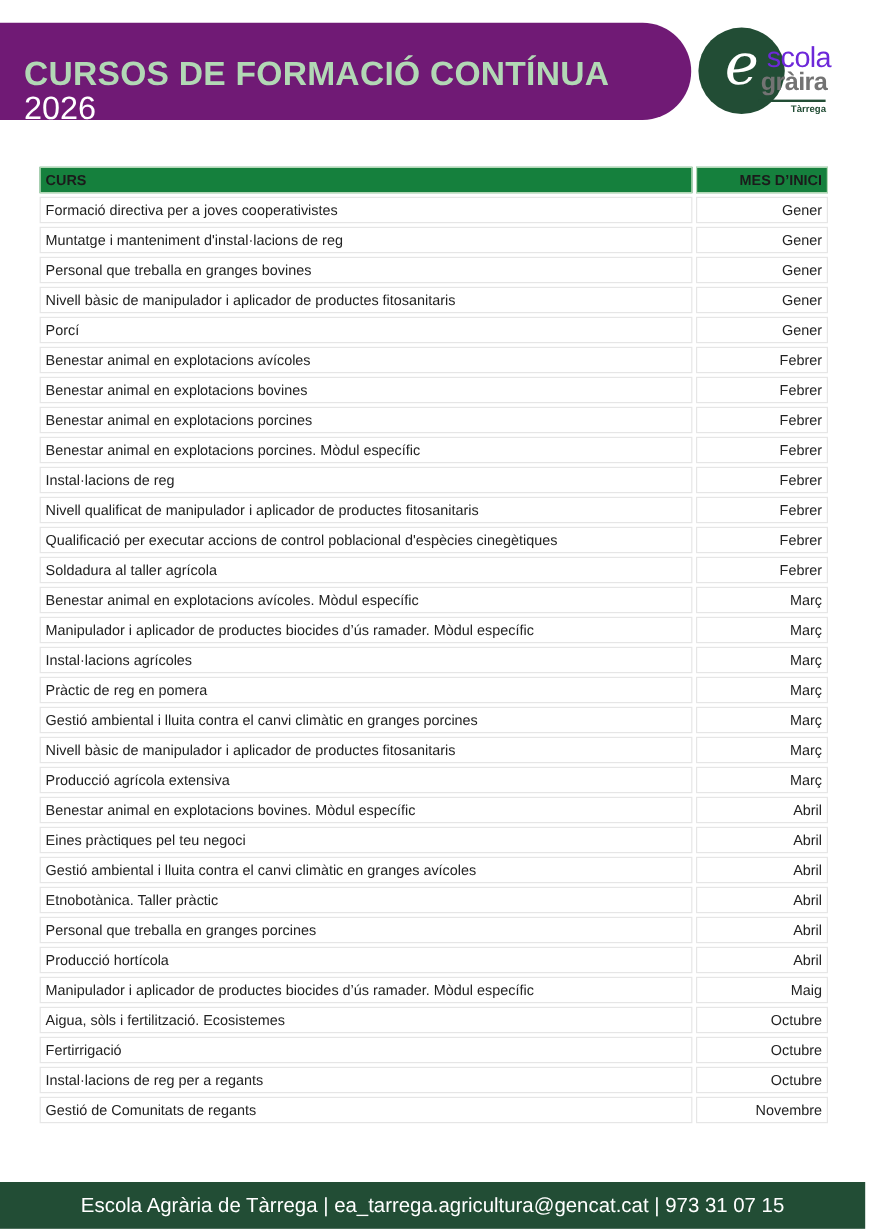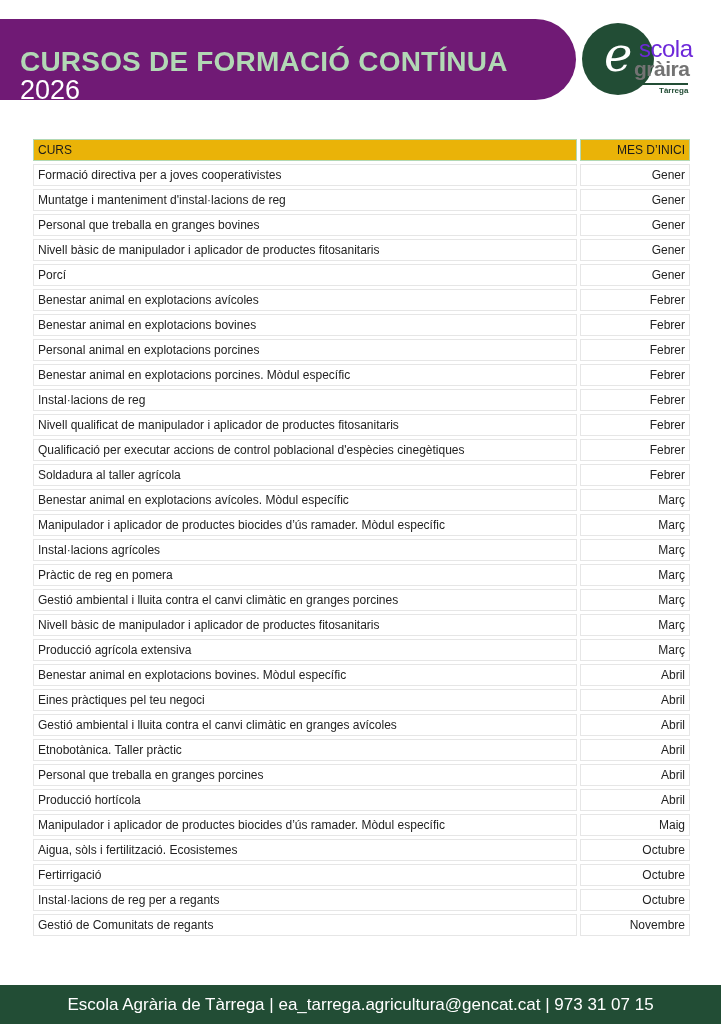--- a/index.html
+++ b/index.html
@@ -16,21 +16,21 @@
             color: #ffffff; font-style: italic; line-height: 1; }
   .logo-word1 { position: absolute; left: 57px; top: 17px; font-size: 24px; font-weight: normal; color: #6d28d9; line-height: 1; letter-spacing: -0.5px; }
   .logo-word2 { position: absolute; left: 52px; top: 38px; font-size: 21px; font-weight: bold; color: #737373; line-height: 1; letter-spacing: -0.5px; }
   .logo-line { position: absolute; left: 50px; top: 63px; width: 56px; height: 2px; background: #224d35; }
   .logo-city { position: absolute; left: 77px; top: 67px; font-size: 8px; font-weight: bold; color: #224d35; line-height: 1; }
 
   table.courses { position: absolute; left: 30px; top: 136px; width: 663px;
                   border-collapse: separate; border-spacing: 3px; }
   table.courses th, table.courses td { font-size: 12px; height: 18px; padding: 1px 4px; line-height: 1;
                   border: 1px solid #e6e6e6; color: #222; }
-  table.courses th { background: #eab308; font-weight: normal; border-color: #b2d8b5; color: #1b1b1b; }
+  table.courses th { background: #15803d; font-weight: bold; border-color: #b2d8b5; color: #1b1b1b; }
   th.col-course { text-align: left; padding-left: 8px; }
   th.col-month, td.col-month { text-align: right; width: 100px; }
   td.col-course { text-align: left; }
 
   .footer { position: absolute; left: 0; top: 985px; width: 721px; height: 39px; background: #224d35;
             color: #ffffff; font-size: 17px; text-align: center; line-height: 39px; }
 </style>
 </head>
 <body>
 
@@ -78,21 +78,21 @@
       </tr>
       <tr>
         <td class="col-course">Benestar animal en explotacions avícoles</td>
         <td class="col-month">Febrer</td>
       </tr>
       <tr>
         <td class="col-course">Benestar animal en explotacions bovines</td>
         <td class="col-month">Febrer</td>
       </tr>
       <tr>
-        <td class="col-course">Personal animal en explotacions porcines</td>
+        <td class="col-course">Benestar animal en explotacions porcines</td>
         <td class="col-month">Febrer</td>
       </tr>
       <tr>
         <td class="col-course">Benestar animal en explotacions porcines. Mòdul específic</td>
         <td class="col-month">Febrer</td>
       </tr>
       <tr>
         <td class="col-course">Instal·lacions de reg</td>
         <td class="col-month">Febrer</td>
       </tr>

